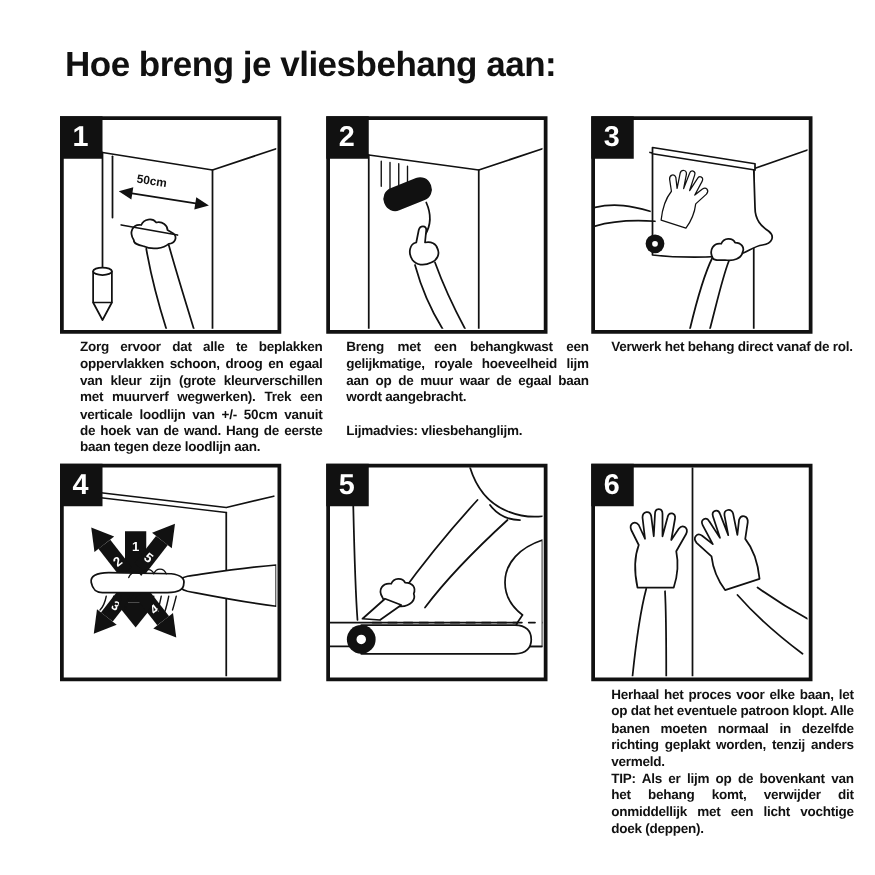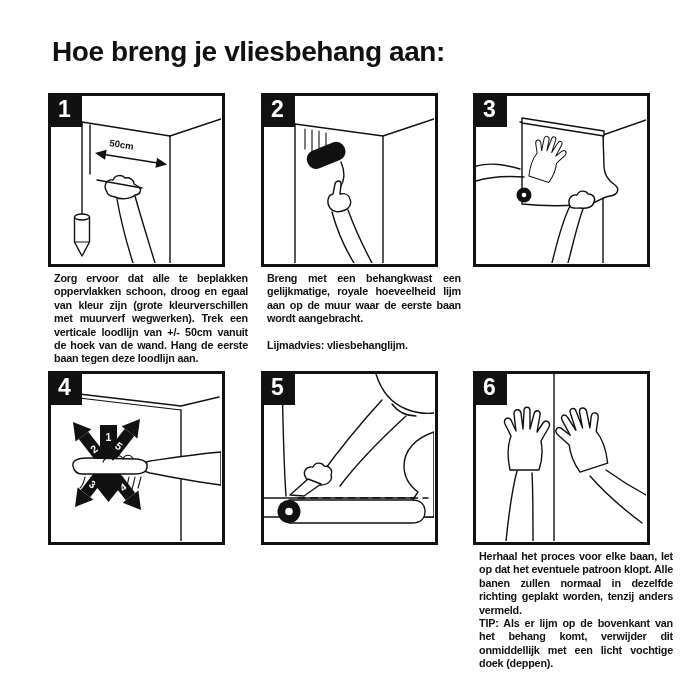--- a/index.html
+++ b/index.html
@@ -9,21 +9,21 @@
          letter-spacing:-0.4px;white-space:nowrap;}
   .cell{position:absolute;width:177px;}
   .cell.c1{left:48px;}  .cell.c2{left:261px;}  .cell.c3{left:473px;}
   .cell.r1{top:93px;}   .cell.r2{top:371px;}
   .panel{position:relative;width:177px;height:174px;border:3.5px solid #111;
          box-sizing:border-box;background:#fff;}
   .panel svg{position:absolute;left:0;top:0;width:170px;height:167px;display:block;}
   .badge{position:absolute;left:-3.5px;top:-3.5px;width:34px;height:34px;background:#111;
          color:#fff;display:flex;align-items:center;justify-content:center;
          font-size:23px;font-weight:bold;z-index:2;}
-  .caption{position:absolute;left:6px;top:179px;width:194px;font-size:10.8px;font-weight:bold;
+  .caption{position:absolute;left:16px;top:179px;width:194px;font-size:10.8px;font-weight:bold;
            line-height:13.4px;text-align:justify;white-space:pre-line;letter-spacing:-0.2px;}
   
   svg *{stroke:#111;stroke-width:1.4;fill:none;stroke-linecap:round;stroke-linejoin:round;}
   svg .ink{fill:#111;stroke:none;}
   svg .wt{fill:#fff;stroke:#111;}
   svg .thin{stroke-width:1.1;}
   svg text{stroke:none;font-family:"Liberation Sans",sans-serif;font-weight:bold;}
   svg text.meas{fill:#111;font-size:9.5px;}
   svg text.arrnum{fill:#fff;font-size:10.5px;text-anchor:middle;}
 </style>
@@ -82,21 +82,21 @@
           <path d="M 77,66 C 81,75 81,84 76,92" stroke-width="1.8"></path>
         </g>
         <g>
           <path class="wt" d="M 66,112 C 62,106 64,99 69,98 L 71,88 C 72,84 77,84 77,88 L 76,98 C 81,97 85,99 86,103 C 88,107 86,112 81,114 C 75,117 69,116 66,112 Z"></path>
           <path d="M 68,116 C 74,138 82,154 90,167"></path>
           <path d="M 84,114 C 92,136 100,152 108,167"></path>
         </g>
       </svg>
       <div class="badge">2</div>
     </div>
-    <div class="caption">Breng met een behangkwast een gelijkmatige, royale hoeveelheid lijm aan op de muur waar de eerste baan wordt aangebracht.
+    <div class="caption">Breng met een behangkwast een gelijkmatige, royale hoeveelheid lijm aan op de muur waar de egaal baan wordt aangebracht.
 
 Lijmadvies: vliesbehanglijm.</div>
   </div>
 
   <div class="cell c3 r1">
     <div class="panel">
       <svg viewBox="0 0 170 167">
         <path d="M 44,26 L 127,39 L 170,24"></path>
         <line x1="127" y1="39" x2="127" y2="167"></line>
         <g>
@@ -113,20 +113,21 @@
           </g>
         </g>
         <g>
           <path d="M 76,167 C 82,142 88,122 94,110"></path>
           <path d="M 92,167 C 98,144 102,126 107,113"></path>
           <path class="wt" d="M 94,110 C 91,104 95,98 101,99 C 103,94 110,94 112,98 C 117,98 120,102 118,106 C 117,111 111,113 104,112 C 99,112 95,113 94,110 Z"></path>
         </g>
       </svg>
       <div class="badge">3</div>
     </div>
+    <div class="caption">Verwerk het behang direct vanaf de rol.</div>
   </div>
 
   <div class="cell c1 r2">
     <div class="panel">
       <svg viewBox="0 0 170 167">
         <path d="M 28,20 L 130,32 L 168,23"></path>
         <path class="thin" d="M 28,24 L 130,36"></path>
         <line x1="130" y1="36" x2="130" y2="167"></line>
         <g>
           <g transform="translate(57.5,51)">
@@ -204,17 +205,17 @@
         <g>
           <path d="M 130,96 C 144,106 157,114 170,121"></path>
           <path d="M 114,102 C 128,118 146,134 166,149"></path>
           <g transform="translate(119,89) rotate(-18) scale(-1,1)">
             <path class="wt" d="M -12,4 C -15,-10 -14,-22 -11,-30 L -17,-42 C -19,-47 -14,-50 -11,-46 L -6,-35 L -8,-52 C -8,-57 -2,-58 -1,-53 L 1,-37 L 2,-55 C 2,-60 8,-60 8,-55 L 8,-37 L 12,-52 C 13,-57 19,-56 18,-51 L 15,-34 L 21,-43 C 24,-47 29,-44 27,-39 L 19,-25 C 21,-15 20,-5 17,4 Z"></path>
           </g>
         </g>
       </svg>
       <div class="badge">6</div>
     </div>
-    <div class="caption">Herhaal het proces voor elke baan, let op dat het eventuele patroon klopt. Alle banen zullen normaal in dezelfde richting geplakt worden, tenzij anders vermeld.
+    <div class="caption">Herhaal het proces voor elke baan, let op dat het eventuele patroon klopt. Alle banen moeten normaal in dezelfde richting geplakt worden, tenzij anders vermeld.
 TIP: Als er lijm op de bovenkant van het behang komt, verwijder dit onmiddellijk met een licht vochtige doek (deppen).</div>
   </div>
 
 </div>
 
 </body></html>

